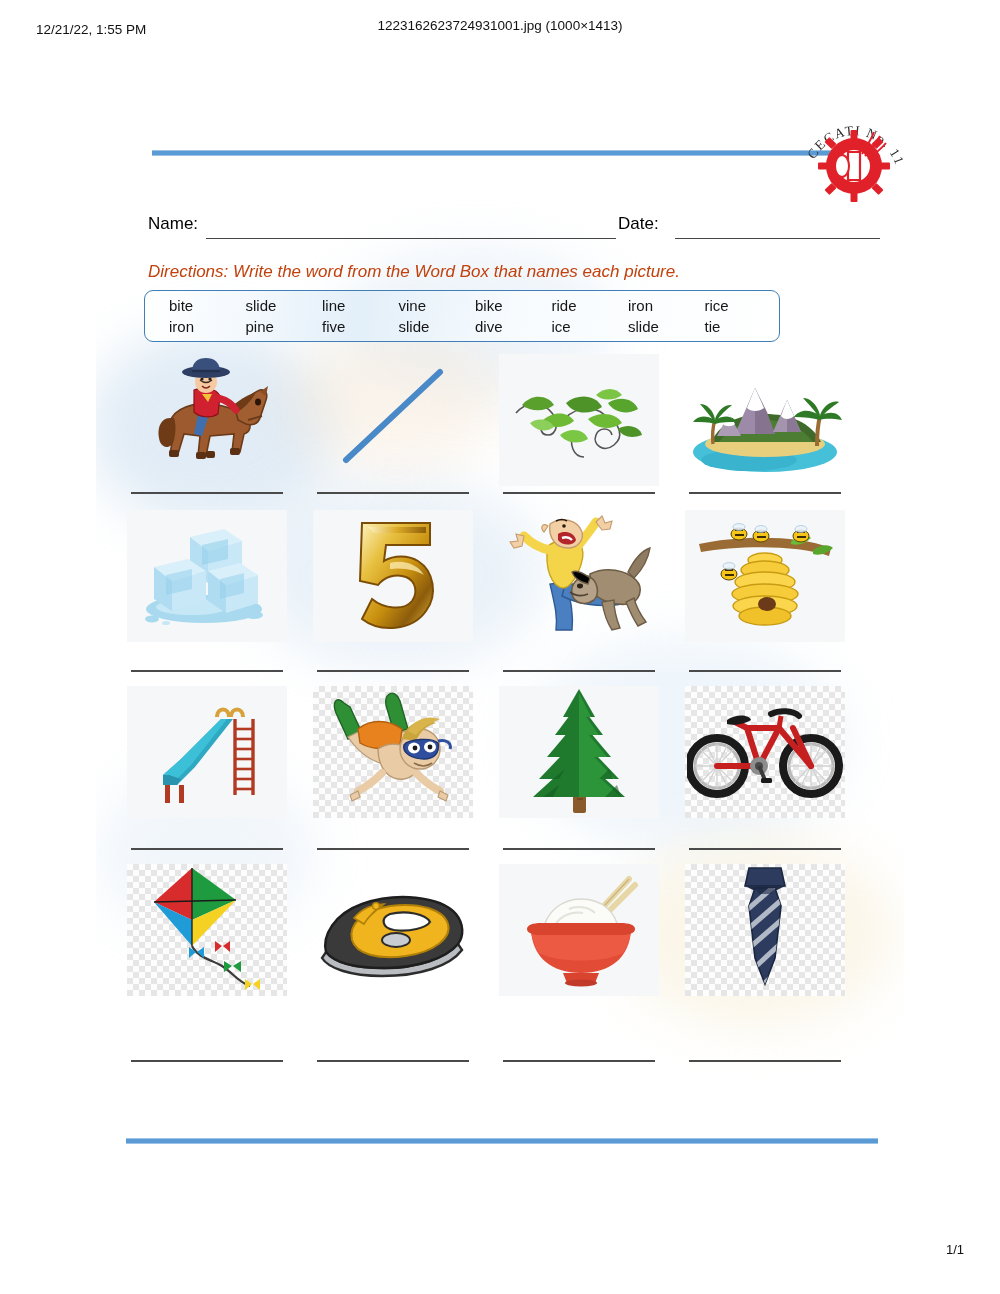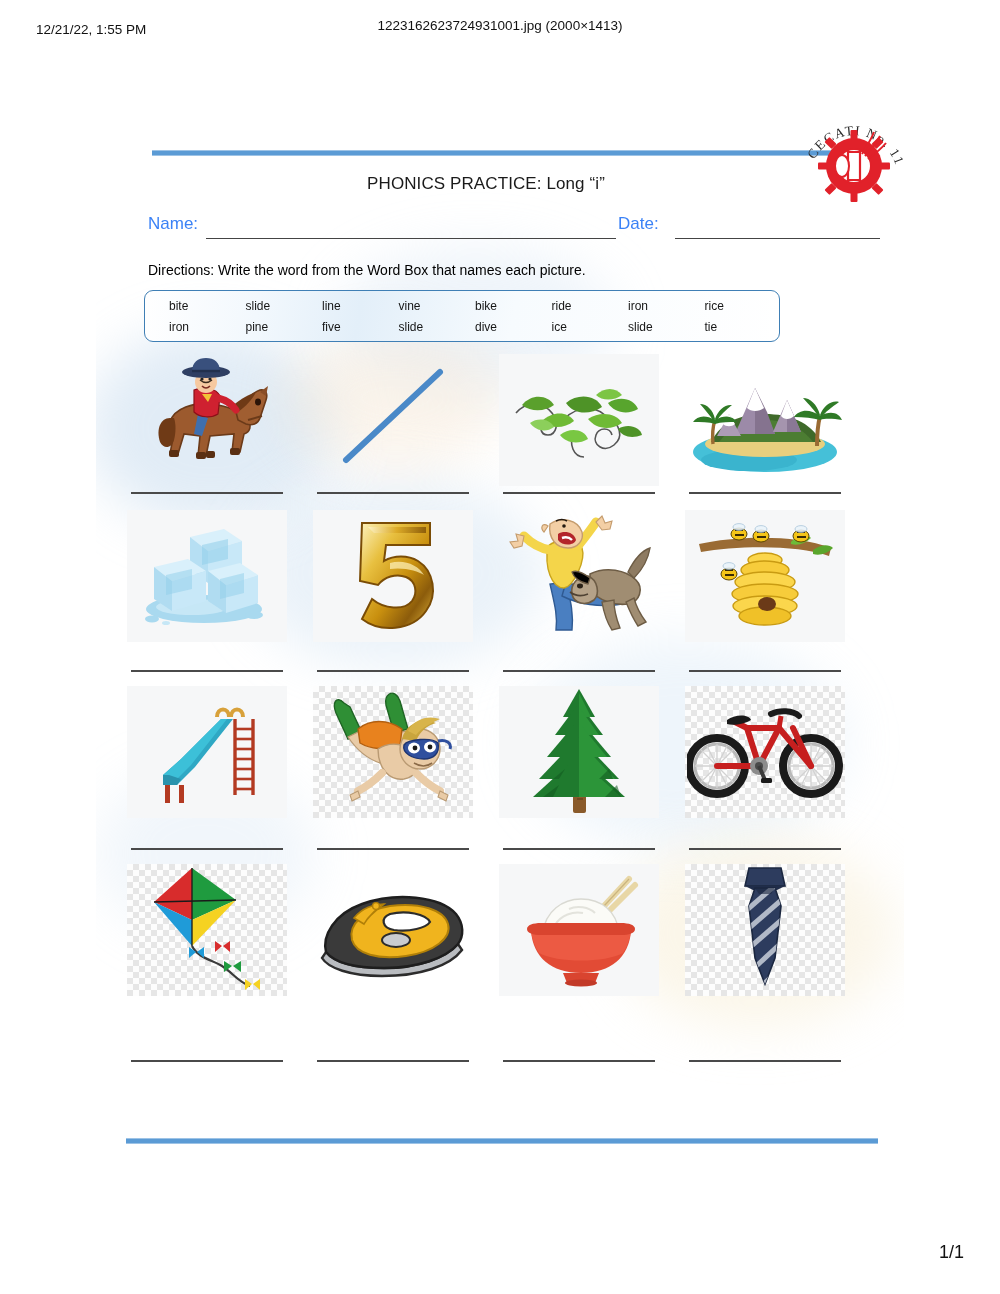--- a/index.html
+++ b/index.html
@@ -34,21 +34,21 @@
   .print-footer {
     position: absolute;
     bottom: 32px; left: 0; width: 1000px; height: 20px;
   }
   .print-footer .pf-left {
     position: absolute; left: 36px; top: 0;
     font-size: 13.5px; color: #111; white-space: nowrap;
   }
   .print-footer .pf-right {
     position: absolute; right: 36px; top: 0;
-    font-size: 18px; color: #111;
+    font-size: 13px; color: #111;
   }
 
   
   .sheet {
     position: absolute;
     left: 96px; top: 78px;
     width: 808px; height: 1110px;
     background: #fff;
     overflow: hidden;
   }
@@ -92,38 +92,38 @@
   }
 
   
   .namedate {
     position: absolute;
     left: 52px; top: 136px;
     width: 740px; height: 26px;
   }
   .nd-label {
     position: absolute; top: 0;
-    font-size: 17px; color: #3b82f6;
+    font-size: 17px; color: #000000;
   }
   .nd-label.name { left: 0; }
   .nd-label.date { left: 470px; }
   .nd-line {
     position: absolute;
     bottom: 1px;
     height: 0;
     border-bottom: 1.6px solid #444;
   }
   .nd-line.name-line { left: 58px;  width: 410px; }
   .nd-line.date-line { left: 527px; width: 205px; }
 
   
   .directions {
     position: absolute;
     left: 52px; top: 184px;
-    font-size: 14px; color: #000000;
+    font-size: 17px; color: #c2410c; font-style: italic;
   }
 
   
   .wordbox {
     position: absolute;
     left: 48px; top: 212px;
     width: 636px; height: 52px;
     border: 1.6px solid #3f7fb5;
     border-radius: 9px;
     background: linear-gradient(100deg, #ffffff 0%, #f2f8fd 18%, #e3eff9 34%, #f7fbfe 58%, #ffffff 100%);
@@ -132,21 +132,21 @@
   }
   .wordbox-grid {
     position: absolute;
     left: 14px; top: 5px;
     width: 612px;
     display: grid;
     grid-template-columns: repeat(8, 1fr);
     row-gap: 1px;
   }
   .wordbox-grid .cell {
-    font-size: 12px;
+    font-size: 15px;
     color: #161616;
     line-height: 20px;
     padding-left: 10px;
     white-space: nowrap;
   }
 
   
   .grid-row {
     position: absolute;
     left: 0;
@@ -214,21 +214,21 @@
   .line-slot.c0 { left: 20px; }
   .line-slot.c1 { left: 206px; }
   .line-slot.c2 { left: 392px; }
   .line-slot.c3 { left: 578px; }
 </style>
 </head>
 <body>
 
 <div class="print-header">
   <div class="ph-left">12/21/22, 1:55 PM</div>
-  <div class="ph-center">1223162623724931001.jpg (2000×1413)</div>
+  <div class="ph-center">1223162623724931001.jpg (1000×1413)</div>
 </div>
 
 <div class="sheet">
 
   <div class="wash w1"></div>
   <div class="wash w2"></div>
   <div class="wash w3"></div>
   <div class="wash w4"></div>
   <div class="wash w5"></div>
   <div class="wash w6"></div>
@@ -264,21 +264,20 @@
       <path d="M46 52 L58 52 L58 80 L46 80 Z" fill="#fff" stroke="#e1212a" stroke-width="2.2"></path>
       <g stroke="#e1212a" stroke-width="2" fill="none">
         <path d="M60 54 C66 44 70 38 72 32"></path>
         <path d="M63 56 C70 48 75 42 78 36"></path>
         <path d="M66 59 C74 53 80 48 84 43"></path>
       </g>
       <ellipse cx="40" cy="66" rx="7" ry="11" fill="#fff" stroke="#e1212a" stroke-width="2"></ellipse>
     </svg>
   </div>
 
-  <div class="title">PHONICS PRACTICE: Long “i”</div>
 
   <div class="namedate">
     <span class="nd-label name">Name:</span>
     <span class="nd-line name-line"></span>
     <span class="nd-label date">Date:</span>
     <span class="nd-line date-line"></span>
   </div>
 
   <div class="directions">Directions: Write the word from the Word Box that names each picture.</div>
 

